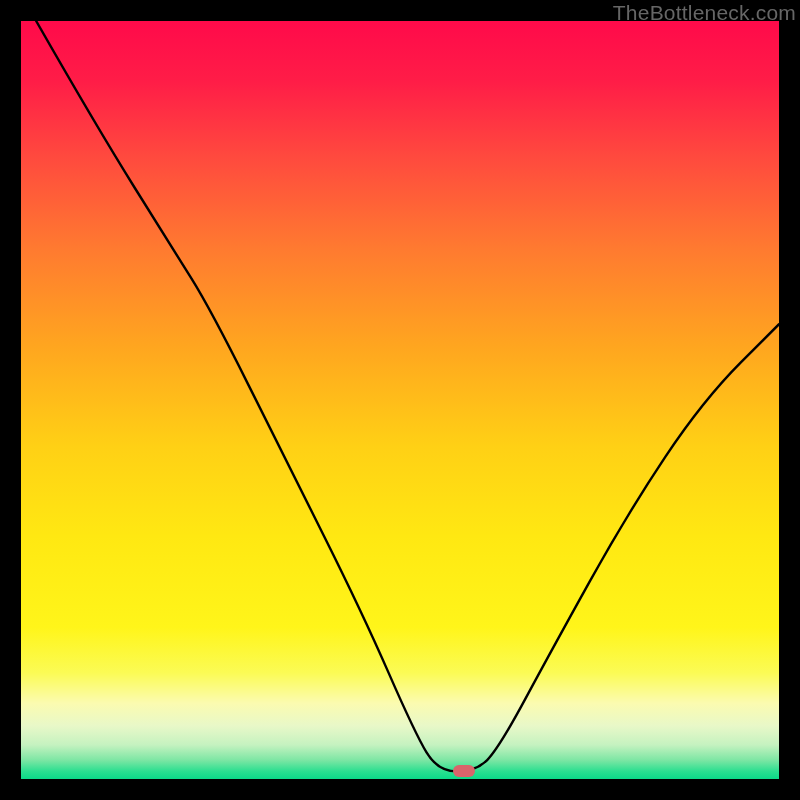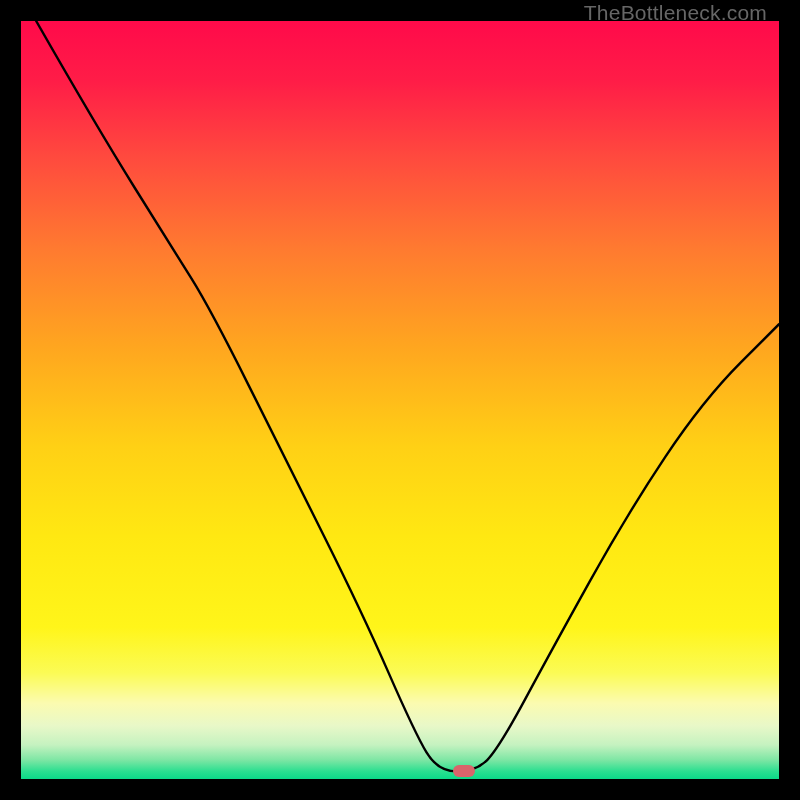--- a/index.html
+++ b/index.html
@@ -42,21 +42,21 @@
   .marker {
     position: absolute;
     width: 22px;
     height: 12px;
     border-radius: 6px;
     transform: translate(-50%, -50%);
   }
   .watermark {
     position: absolute;
     top: 1px;
-    right: 33px;
+    right: 4px;
     color: #666666;
     font-size: 21px;
     letter-spacing: 0.2px;
     font-weight: 400;
   }
 </style>
 </head>
 <body>
 
 <div class="frame">

